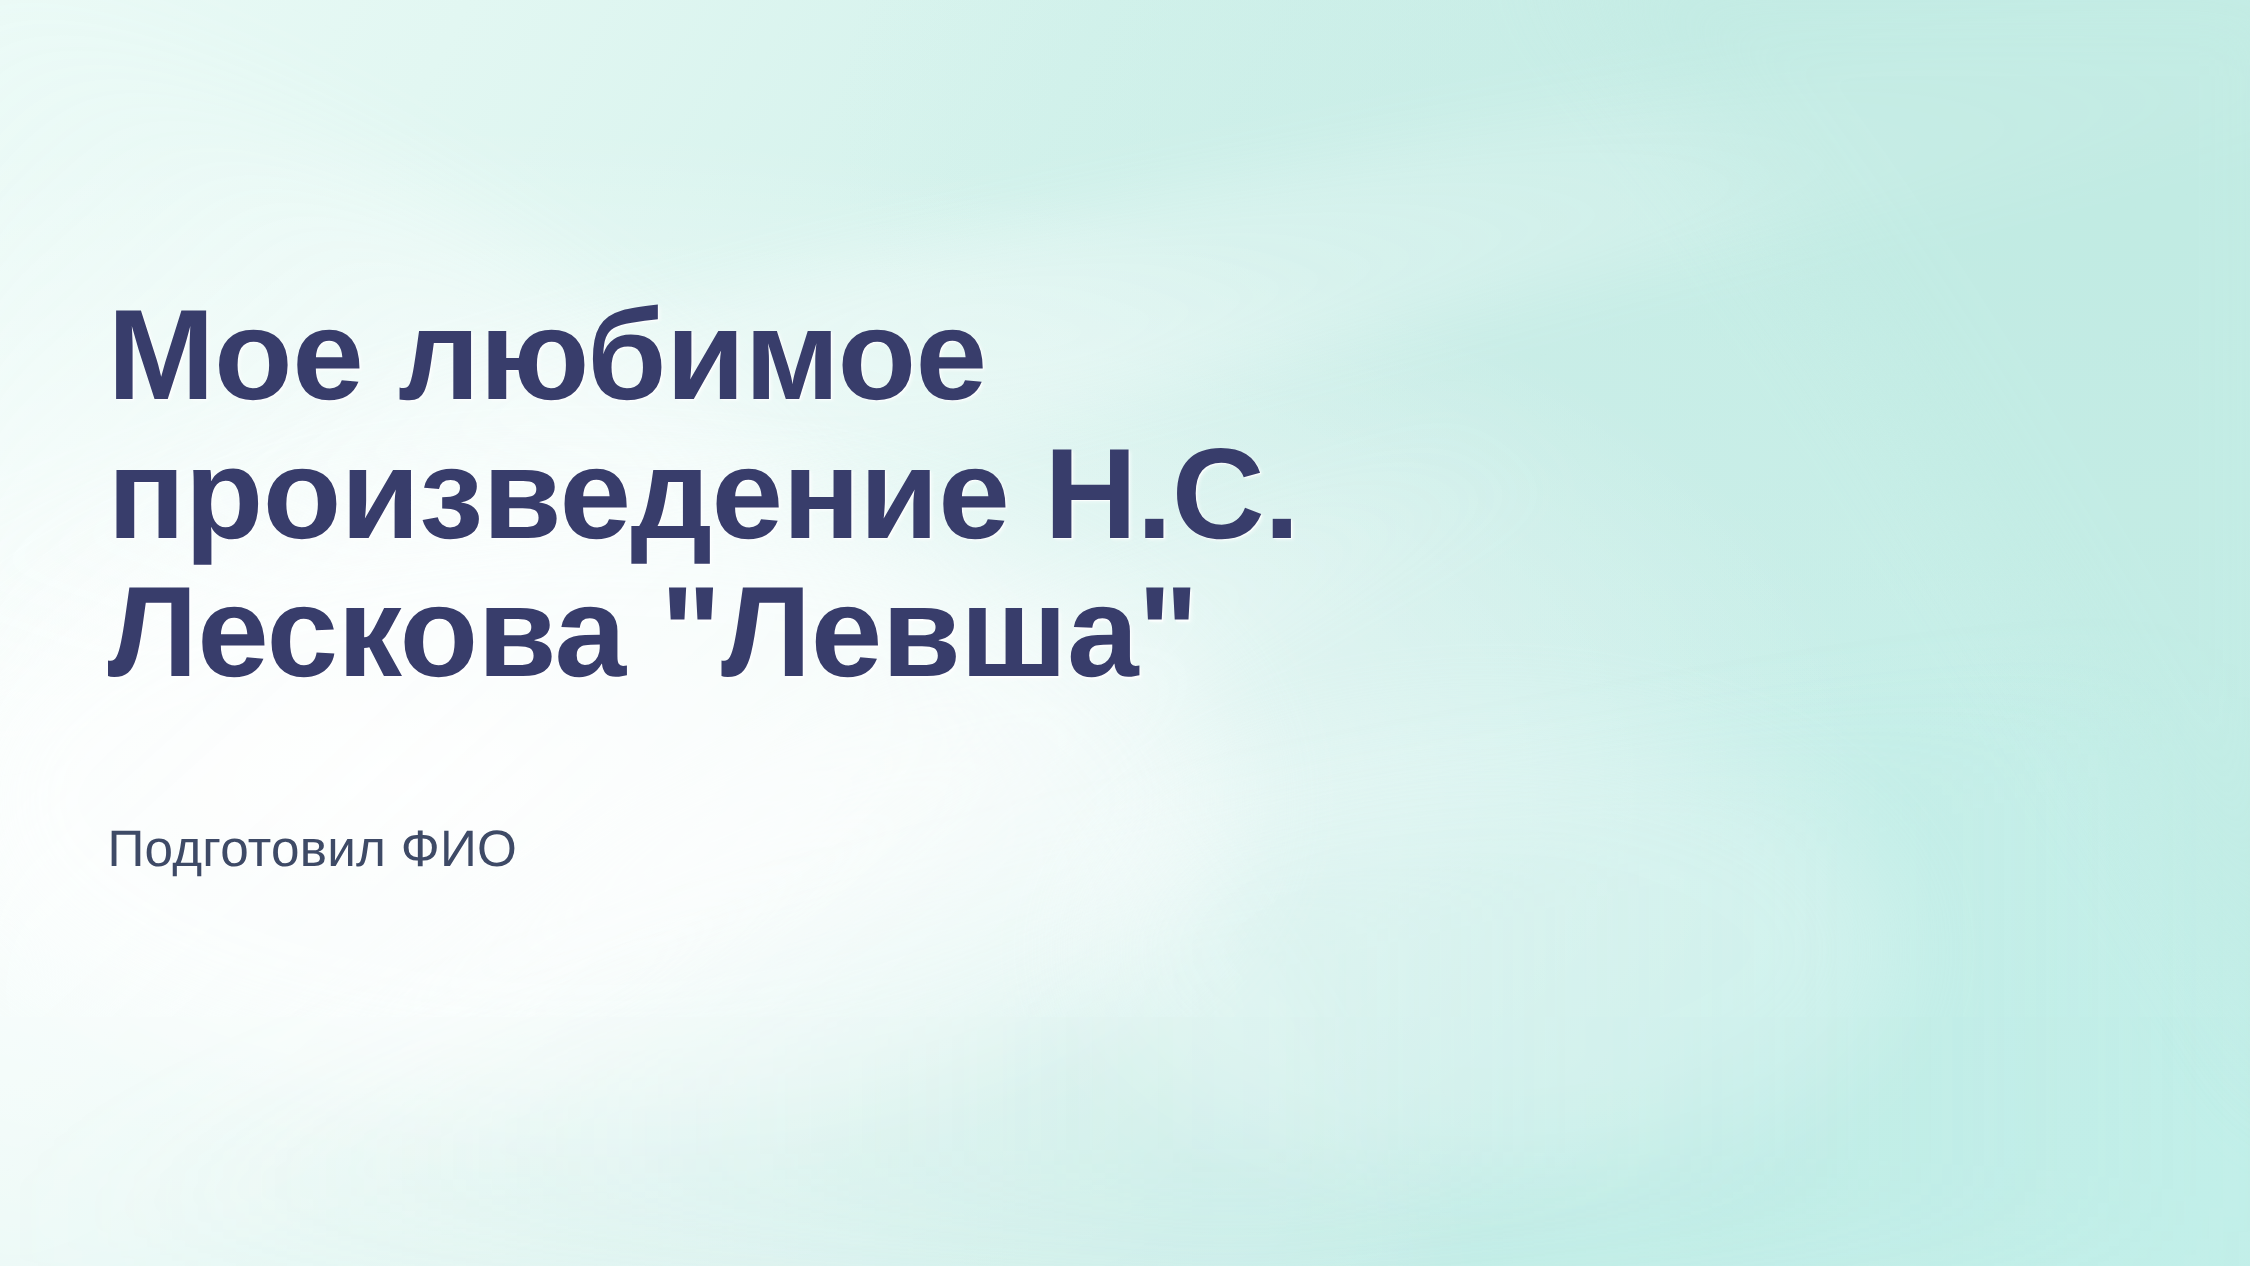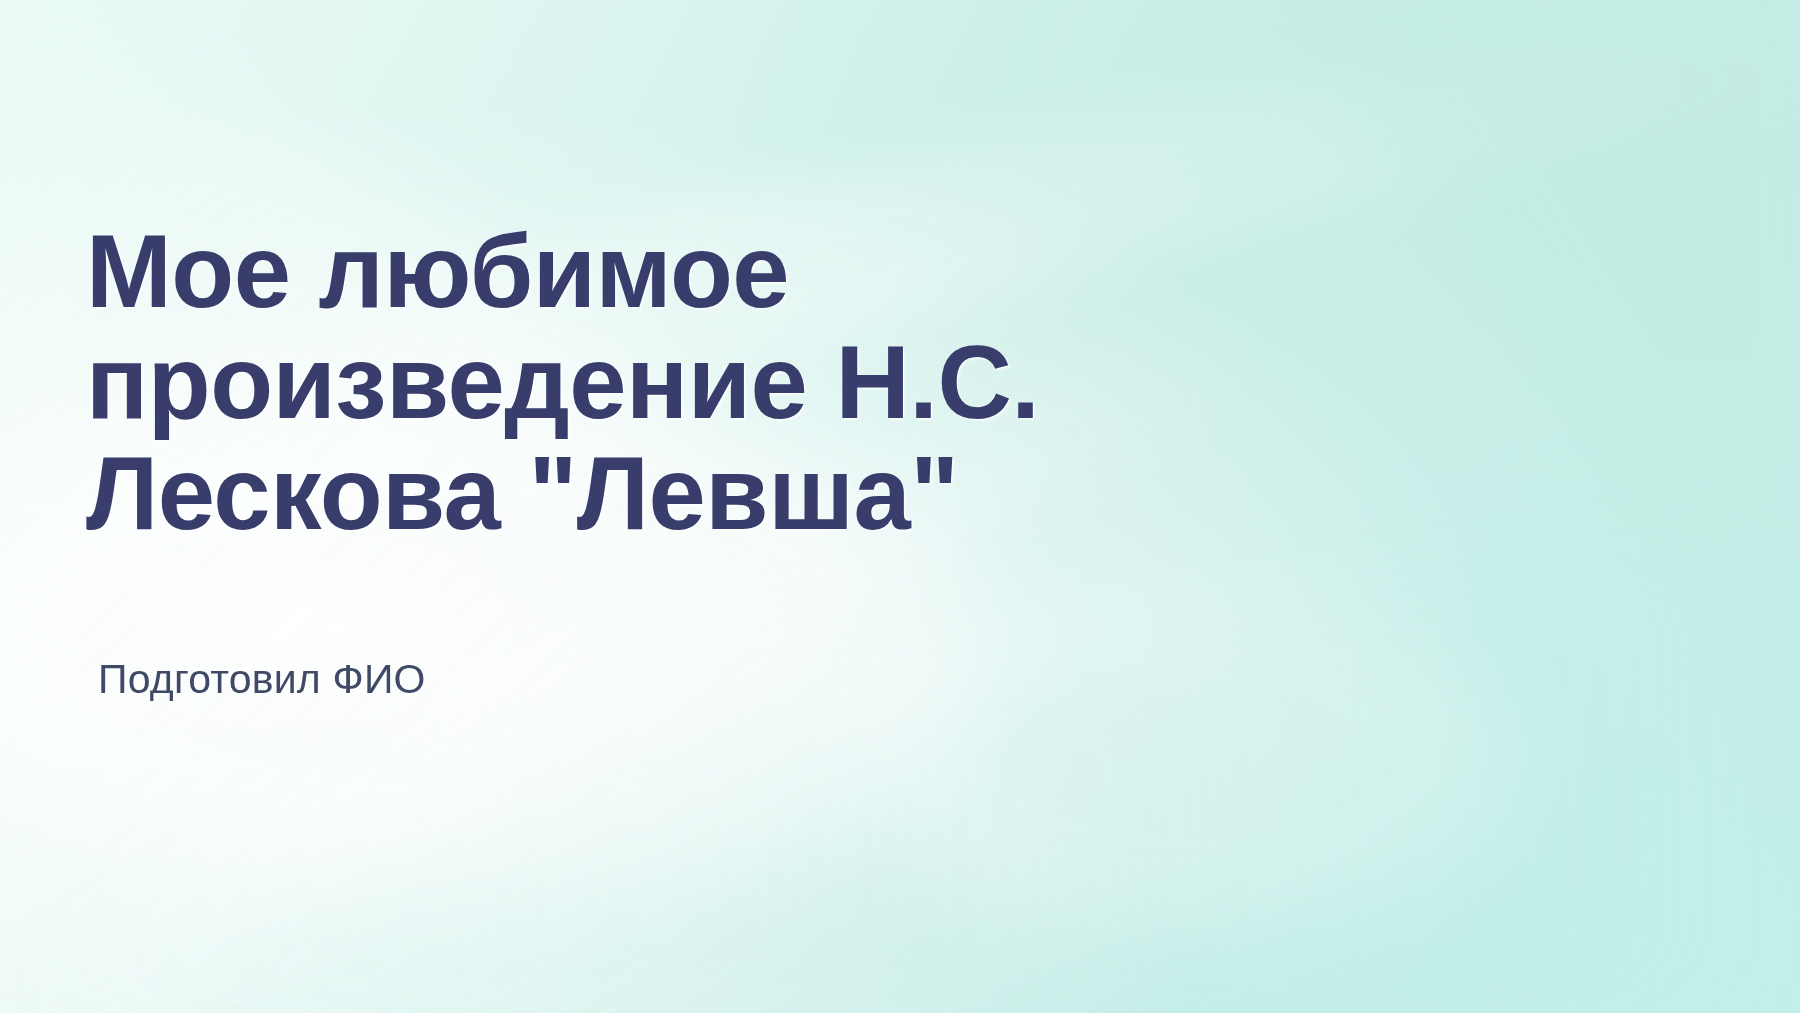--- a/index.html
+++ b/index.html
@@ -32,39 +32,39 @@
   .waves svg {
     display: block;
     width: 100%;
     height: 100%;
   }
 
   
   .content {
     position: absolute;
     left: 86px;
-    top: 216px;
+    top: 228px;
     width: 1180px;
   }
 
   .slide-title {
     margin: 0;
     font-size: 103px;
     line-height: 1.08;
     font-weight: 700;
     letter-spacing: -0.5px;
     color: #383d6b;
     text-shadow:
       1px 1px 0 rgba(255,255,255,0.75),
       2px 2px 3px rgba(255,255,255,0.55);
     white-space: pre-line;
   }
 
   .slide-subtitle {
-    margin: 12px;
+    margin: 0;
     padding-top: 93px;
     font-size: 41px;
     line-height: 1.2;
     font-weight: 400;
     letter-spacing: 0.2px;
     color: #3e4a66;
     text-shadow: 1px 1px 0 rgba(255,255,255,0.55);
   }
 </style>
 </head>

